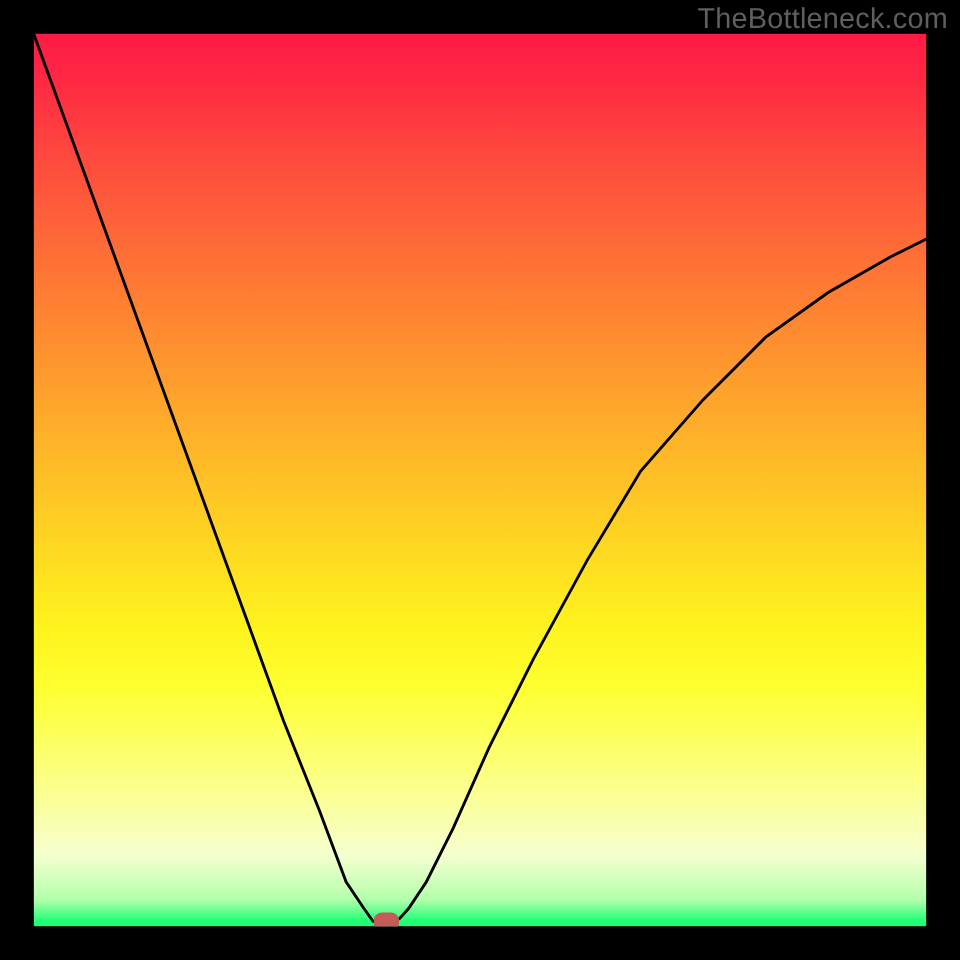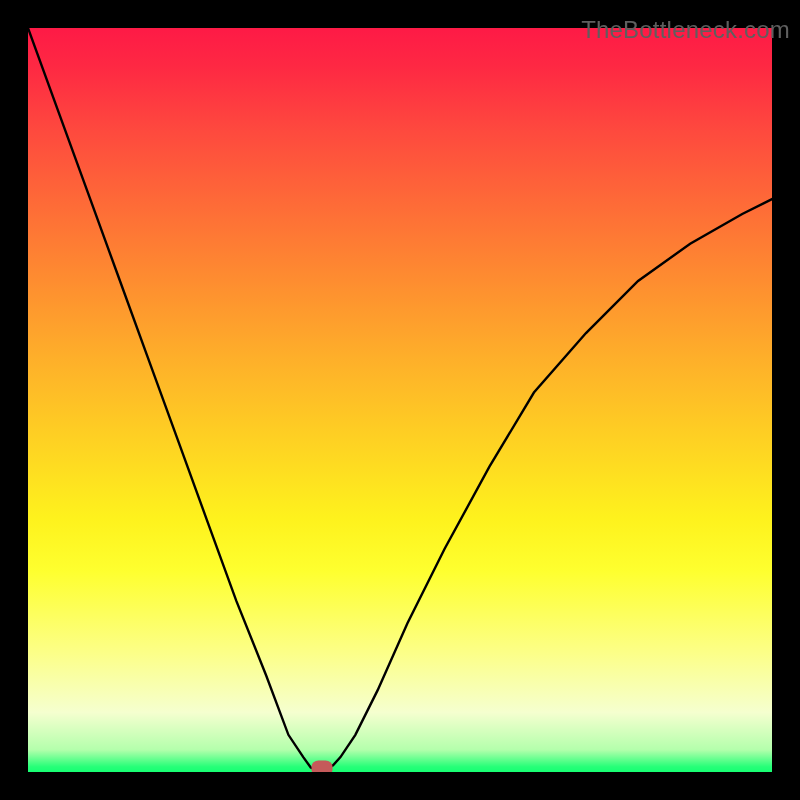--- a/index.html
+++ b/index.html
@@ -12,21 +12,21 @@
     overflow: hidden;
   }
   .frame {
     position: relative;
     width: 800px;
     height: 800px;
     background: #000;
   }
   .watermark {
     position: absolute;
-    top: 16px;
+    top: 2px;
     right: 10px;
     color: #5f5f5f;
     font-size: 24px;
     font-weight: 500;
     letter-spacing: 0.2px;
     z-index: 10;
     user-select: none;
   }
   .plot-area {
     position: absolute;

